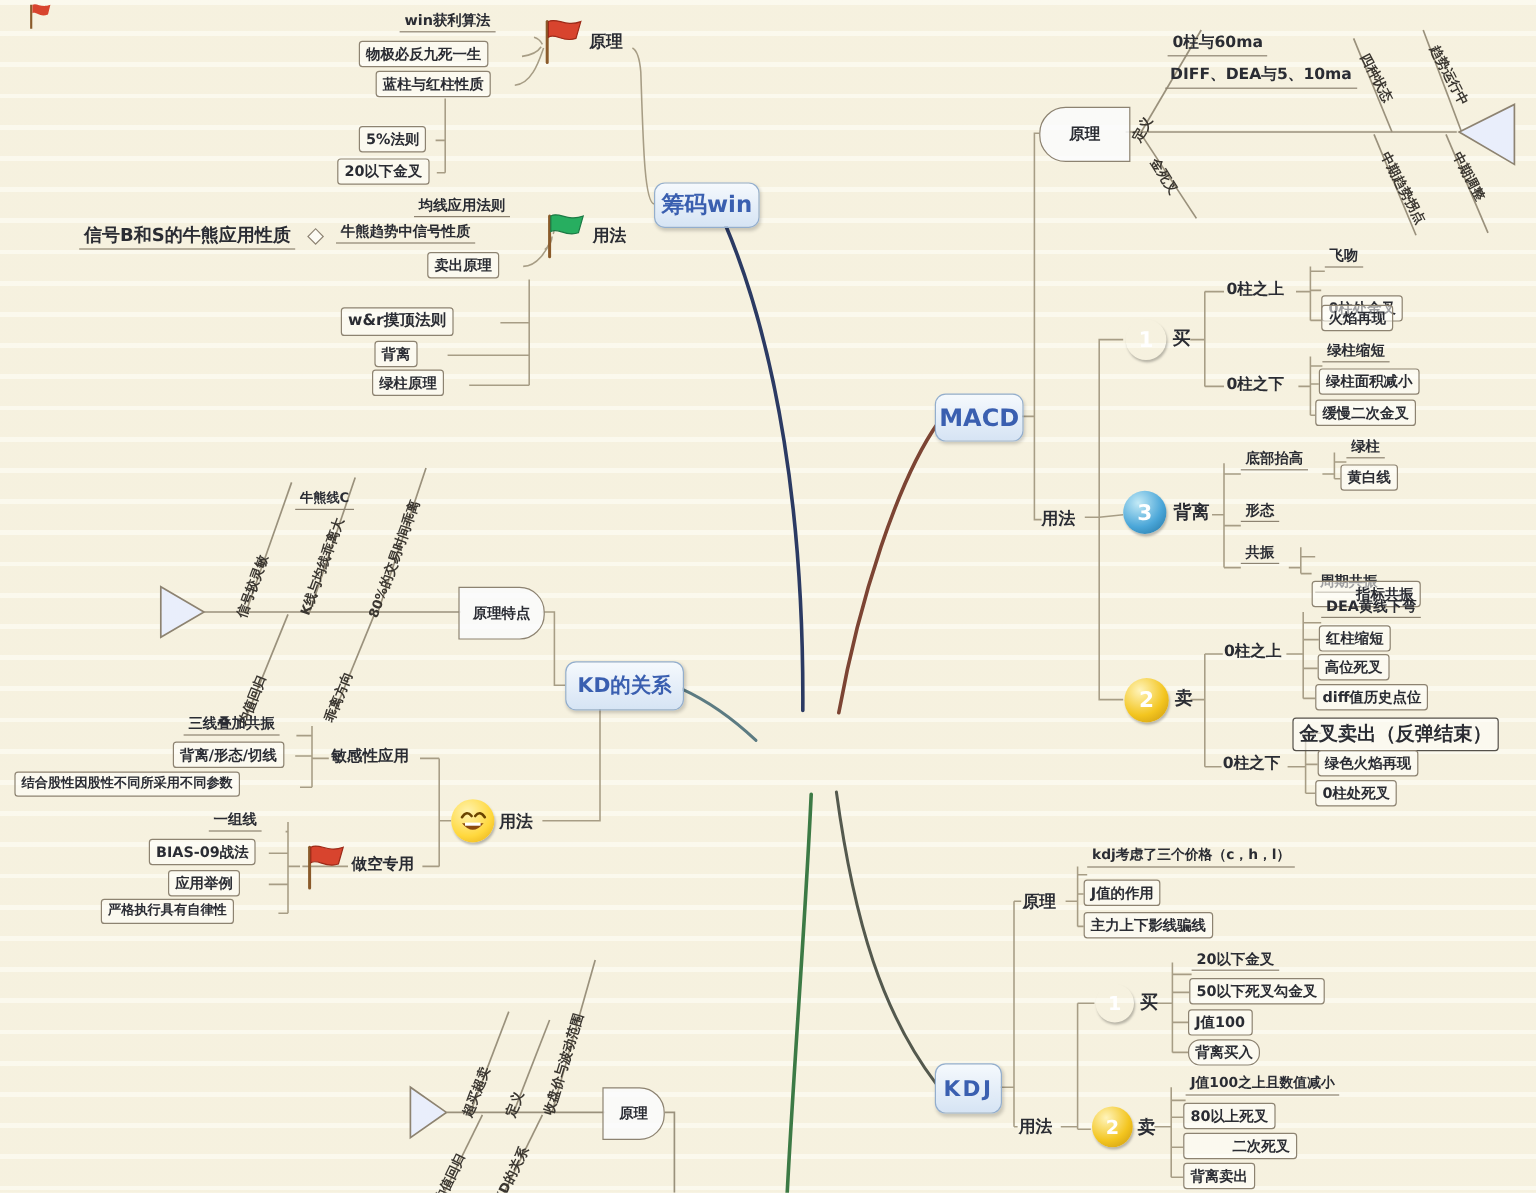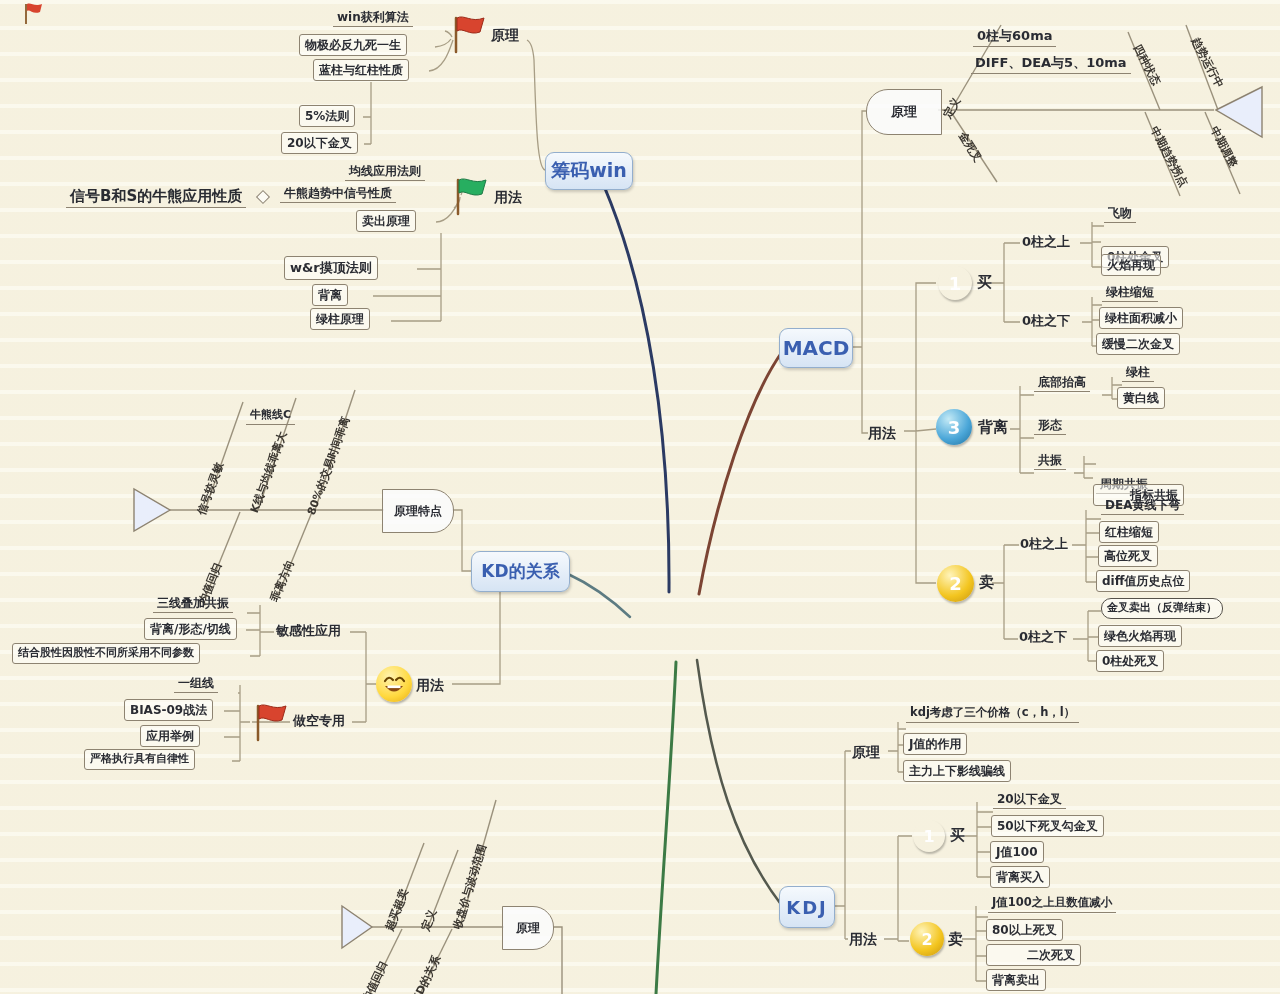--- a/index.html
+++ b/index.html
@@ -236,42 +236,42 @@
 
   <div class="badge yellow" style="left:937px;top:565px;width:37px;height:37px;">
       <span>2</span>
     </div>
   <div class="lb" style="left:979px;top:573px;font-size:15px;">卖</div>
   <div class="lb" style="left:1020px;top:536px;">0柱之上</div>
   <div class="ul" style="left:1101px;top:497px;">DEA黄线下弯</div>
   <div class="bx" style="left:1099px;top:521px;">红柱缩短</div>
   <div class="bx" style="left:1098px;top:545px;">高位死叉</div>
   <div class="bx" style="left:1096px;top:570px;">diff值历史点位</div>
-  <div class="bx strong" style="left:1101px;top:598px;font-size:11px;border-radius:10px;">金叉卖出（反弹结束）</div>
+  <div class="bx strong" style="left:1077px;top:598px;font-size:16px;">金叉卖出（反弹结束）</div>
   <div class="lb" style="left:1019px;top:629px;">0柱之下</div>
   <div class="bx" style="left:1098px;top:625px;">绿色火焰再现</div>
   <div class="bx" style="left:1096px;top:650px;">0柱处死叉</div>
 
   <div class="mnode" style="left:779px;top:886px;width:54px;height:40px;font-size:18px;letter-spacing:2px;">KDJ</div>
 
   <div class="lb" style="left:852px;top:743px;font-size:14px;">原理</div>
   <div class="ul" style="left:906px;top:705px;font-size:11.5px;">kdj考虑了三个价格（c，h，l）</div>
   <div class="bx" style="left:903px;top:733px;">J值的作用</div>
   <div class="bx" style="left:903px;top:760px;">主力上下影线骗线</div>
 
   <div class="lb" style="left:849px;top:930px;font-size:14px;">用法</div>
 
   <div class="badge red" style="left:913px;top:820px;width:32px;height:32px;font-size:16px;">
       <span>1</span>
     </div>
   <div class="lb" style="left:950px;top:826px;font-size:15px;">买</div>
   <div class="ul" style="left:993px;top:791px;">20以下金叉</div>
   <div class="bx" style="left:991px;top:815px;">50以下死叉勾金叉</div>
   <div class="bx" style="left:990px;top:841px;">J值100</div>
-  <div class="bx" style="left:990px;top:866px;">背离买入</div>
+  <div class="bx" style="left:990px;top:866px;border-radius:10px;">背离买入</div>
 
   <div class="badge yellow" style="left:910px;top:922px;width:34px;height:34px;font-size:16px;">
       <span>2</span>
     </div>
   <div class="lb" style="left:948px;top:930px;font-size:15px;">卖</div>
   <div class="ul" style="left:988px;top:895px;font-size:11.5px;">J值100之上且数值减小</div>
   <div class="bx" style="left:986px;top:919px;">80以上死叉</div>
   <div class="bx" style="left:986px;top:944px;padding-left:40px;">二次死叉</div>
   <div class="bx" style="left:986px;top:969px;">背离卖出</div>
 

